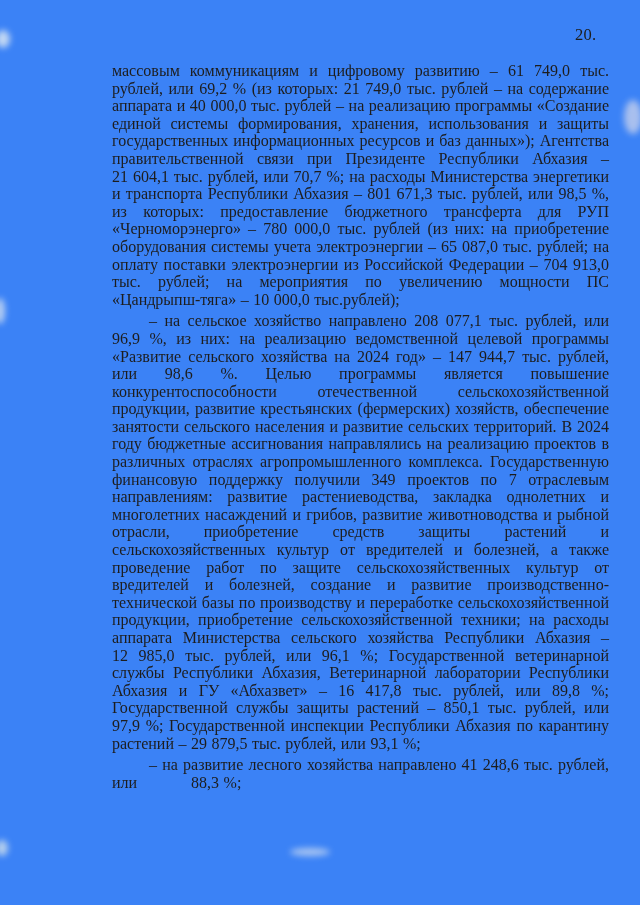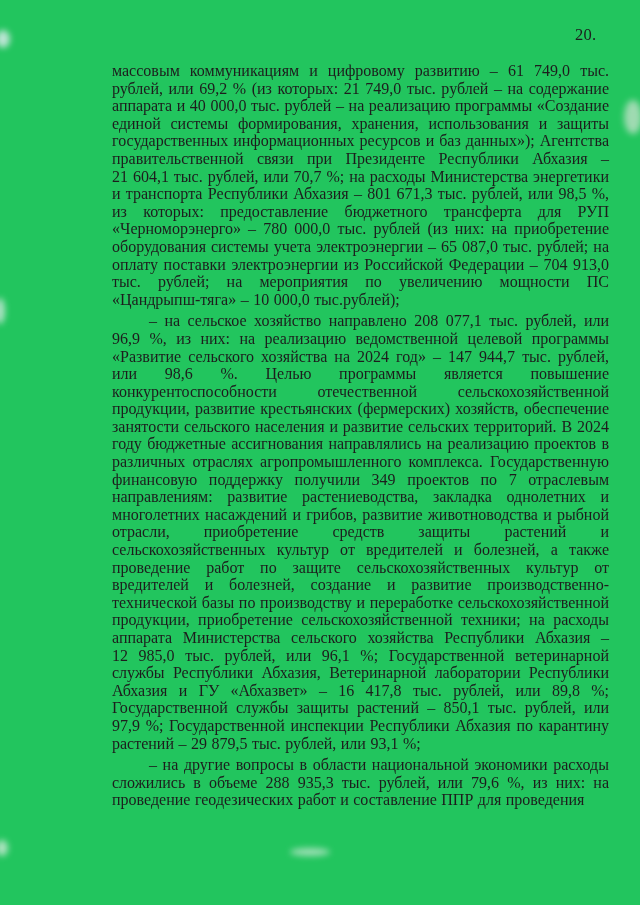--- a/index.html
+++ b/index.html
@@ -10,21 +10,21 @@
     width: 640px;
     height: 905px;
     background: #ffffff;
     position: relative;
     overflow: hidden;
     font-family: "Liberation Serif", "DejaVu Serif", serif;
   }
   .sheet {
     position: absolute;
     inset: 0;
-    background: #22c55e;
+    background: #3b82f6;
   }
   .page-number {
     position: absolute;
     top: 25px;
     left: 575px;
     font-size: 16.5px;
     color: #1d1d1d;
     letter-spacing: 0.3px;
   }
   .text-block {
@@ -61,21 +61,21 @@
 </head>
 <body>
 
 <div class="sheet">
 
   <div class="page-number">20.</div>
 
   <div class="text-block">
     <p>массовым коммуникациям и цифровому развитию – 61&nbsp;749,0 тыс. рублей, или 69,2 % (из которых: 21&nbsp;749,0 тыс. рублей – на содержание аппарата и 40&nbsp;000,0 тыс. рублей – на реализацию программы «Создание единой системы формирования, хранения, использования и защиты государственных информационных ресурсов и баз данных»); Агентства правительственной связи при Президенте Республики Абхазия – 21&nbsp;604,1 тыс. рублей, или 70,7 %; на расходы Министерства энергетики и транспорта Республики Абхазия – 801&nbsp;671,3 тыс. рублей, или 98,5 %, из которых: предоставление бюджетного трансферта для РУП «Черноморэнерго» – 780&nbsp;000,0 тыс. рублей (из них: на приобретение оборудования системы учета электроэнергии – 65&nbsp;087,0 тыс. рублей; на оплату поставки электроэнергии из Российской Федерации – 704&nbsp;913,0 тыс. рублей; на мероприятия по увеличению мощности ПС «Цандрыпш-тяга» – 10&nbsp;000,0 тыс.рублей);</p>
     <p class="indented">– на сельское хозяйство направлено 208&nbsp;077,1 тыс. рублей, или 96,9 %, из них: на реализацию ведомственной целевой программы «Развитие сельского хозяйства на 2024 год» – 147&nbsp;944,7 тыс. рублей, или 98,6 %. Целью программы является повышение конкурентоспособности отечественной сельскохозяйственной продукции, развитие крестьянских (фермерских) хозяйств, обеспечение занятости сельского населения и развитие сельских территорий. В 2024 году бюджетные ассигнования направлялись на реализацию проектов в различных отраслях агропромышленного комплекса. Государственную финансовую поддержку получили 349 проектов по 7 отраслевым направлениям: развитие растениеводства, закладка однолетних и многолетних насаждений и грибов, развитие животноводства и рыбной отрасли, приобретение средств защиты растений и сельскохозяйственных культур от вредителей и болезней, а также проведение работ по защите сельскохозяйственных культур от вредителей и болезней, создание и развитие производственно-технической базы по производству и переработке сельскохозяйственной продукции, приобретение сельскохозяйственной техники; на расходы аппарата Министерства сельского хозяйства Республики Абхазия – 12&nbsp;985,0 тыс. рублей, или 96,1 %; Государственной ветеринарной службы Республики Абхазия, Ветеринарной лаборатории Республики Абхазия и ГУ «Абхазвет» – 16&nbsp;417,8 тыс. рублей, или 89,8 %; Государственной службы защиты растений – 850,1 тыс. рублей, или 97,9&nbsp;%; Государственной инспекции Республики Абхазия по карантину растений – 29&nbsp;879,5 тыс. рублей, или 93,1 %;</p>
-    <p class="indented">– на другие вопросы в области национальной экономики расходы сложились в объеме 288&nbsp;935,3 тыс. рублей, или 79,6 %, из них: на проведение геодезических работ и составление ППР для проведения</p>
+    <p class="indented">– на развитие лесного хозяйства направлено 41&nbsp;248,6 тыс. рублей, или &nbsp;&nbsp;&nbsp;&nbsp;&nbsp;&nbsp;&nbsp;&nbsp;&nbsp;&nbsp;&nbsp;88,3 %;</p>
   </div>
 
   <div class="smudge smudge-1"></div>
   <div class="smudge smudge-2"></div>
   <div class="smudge smudge-3"></div>
   <div class="smudge smudge-4"></div>
   <div class="smudge smudge-5"></div>
 
 </div>
 

